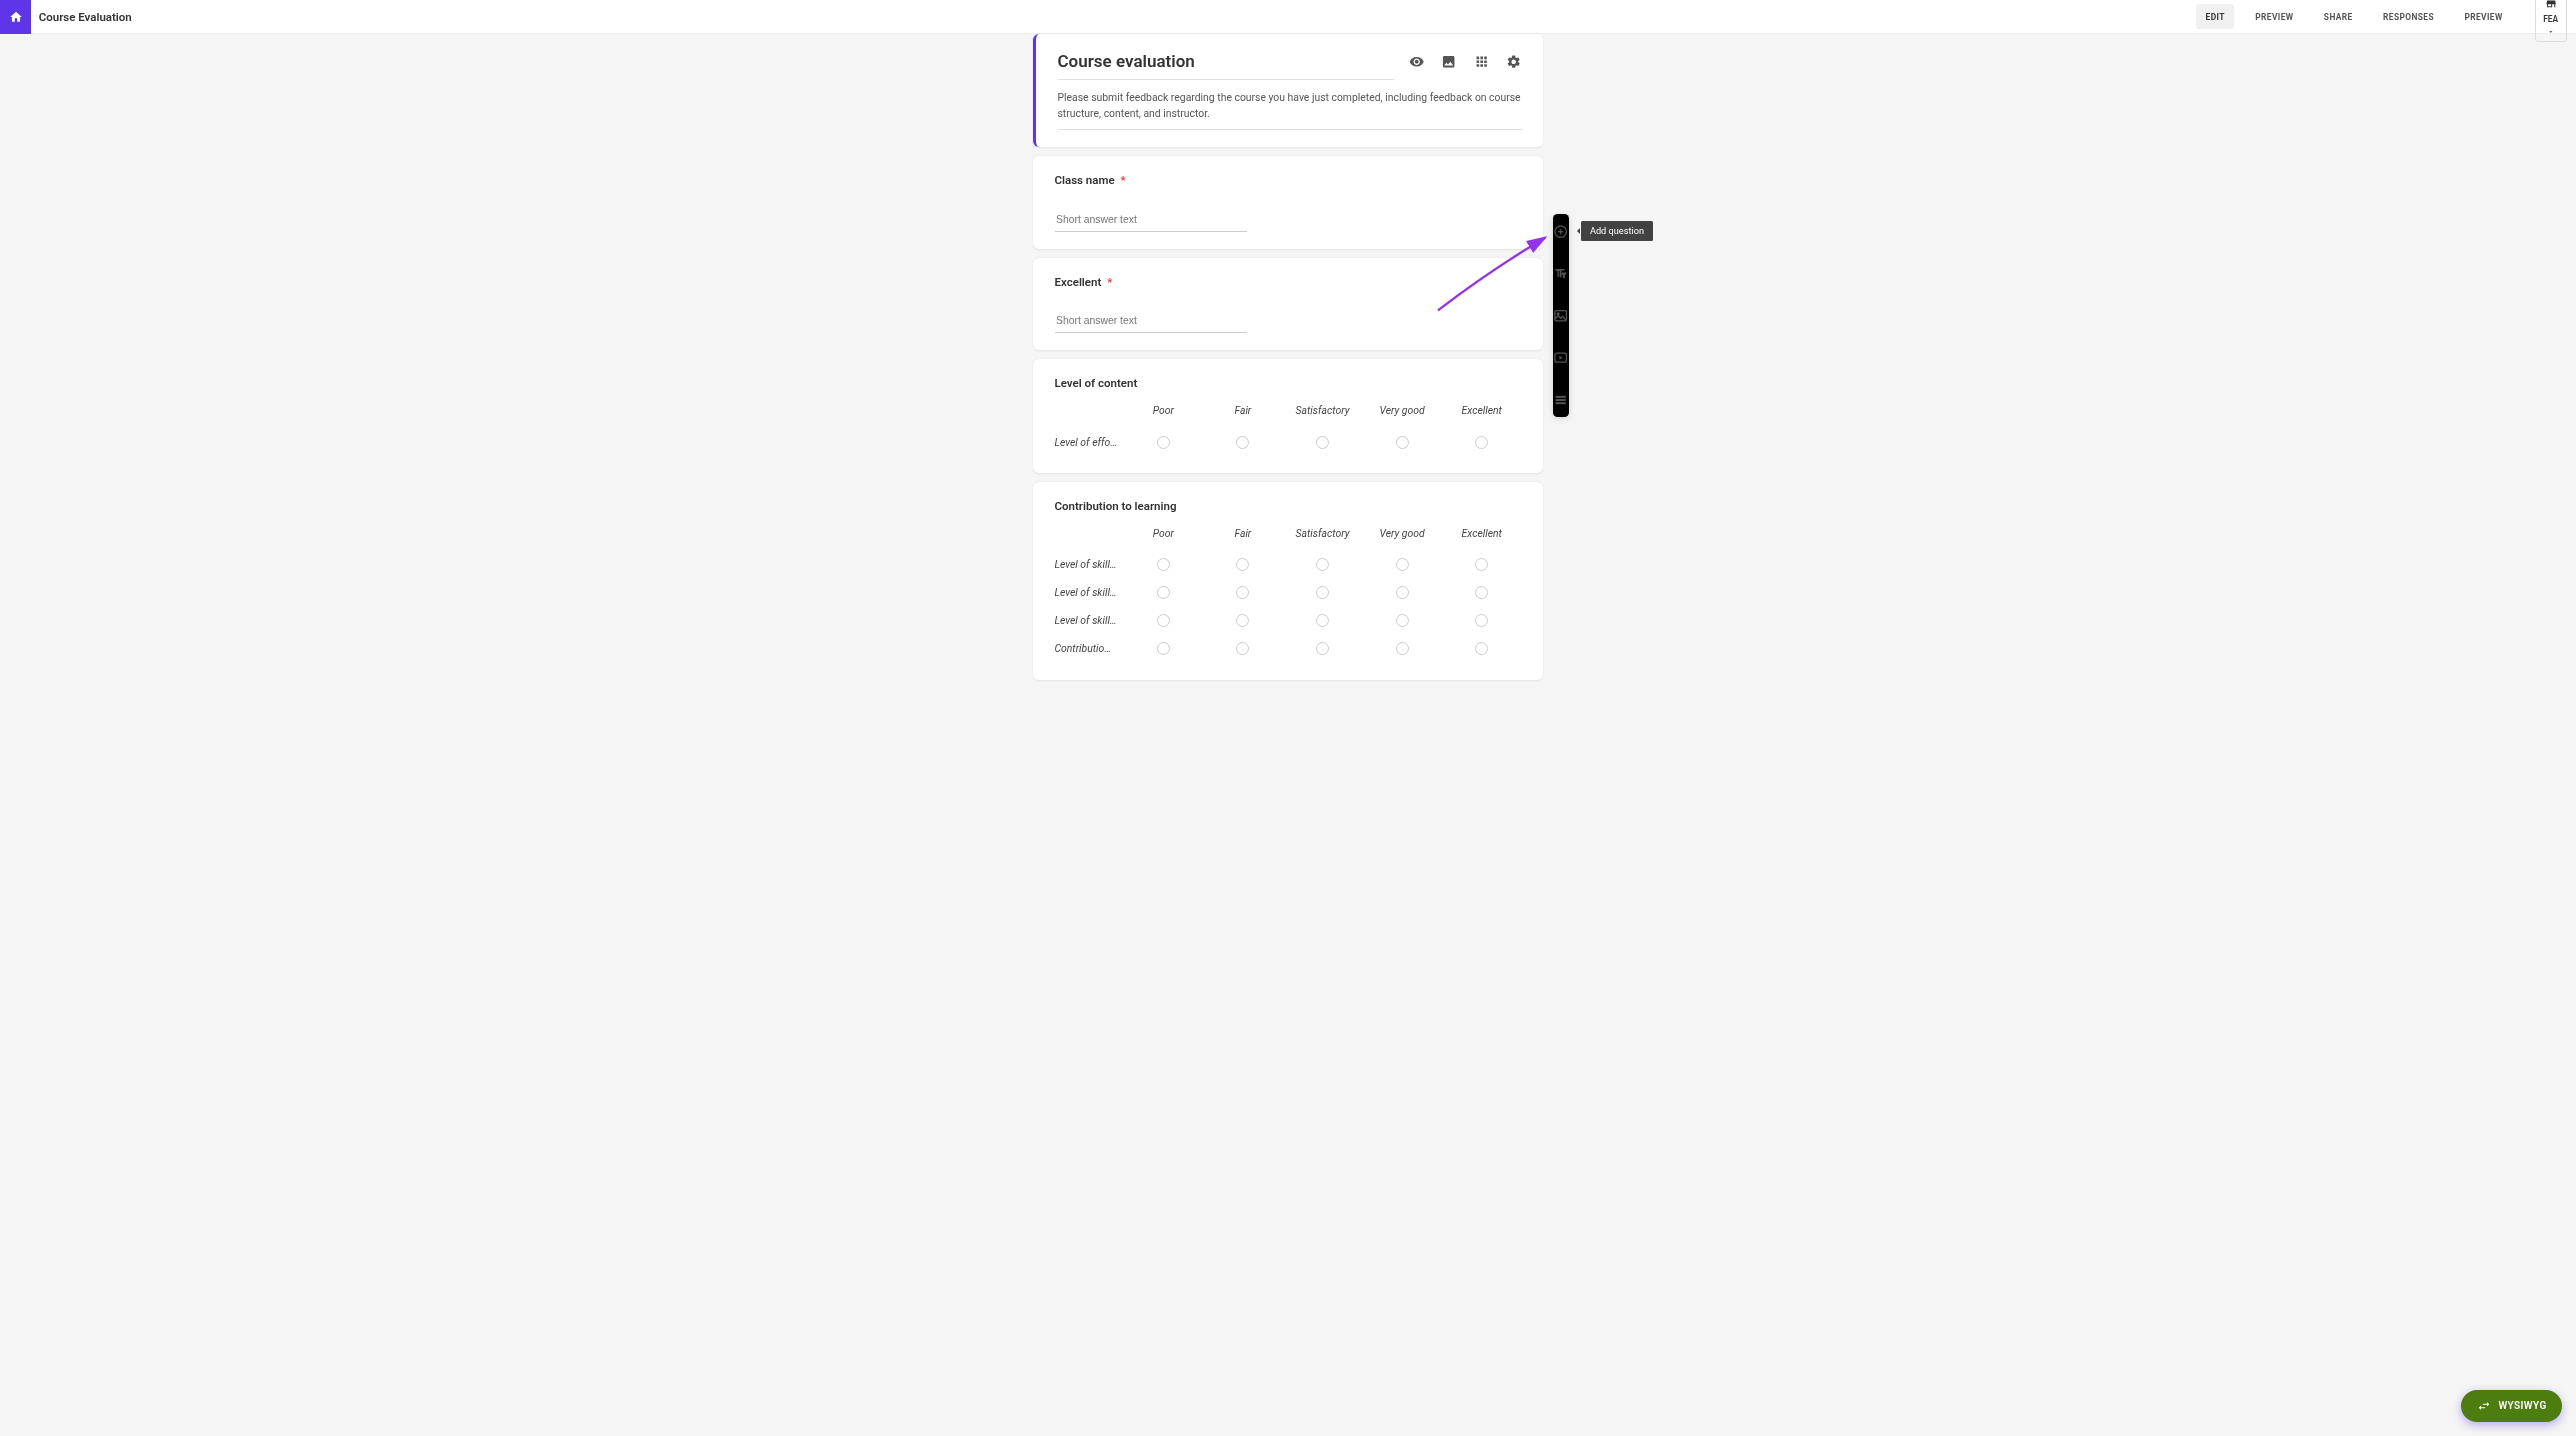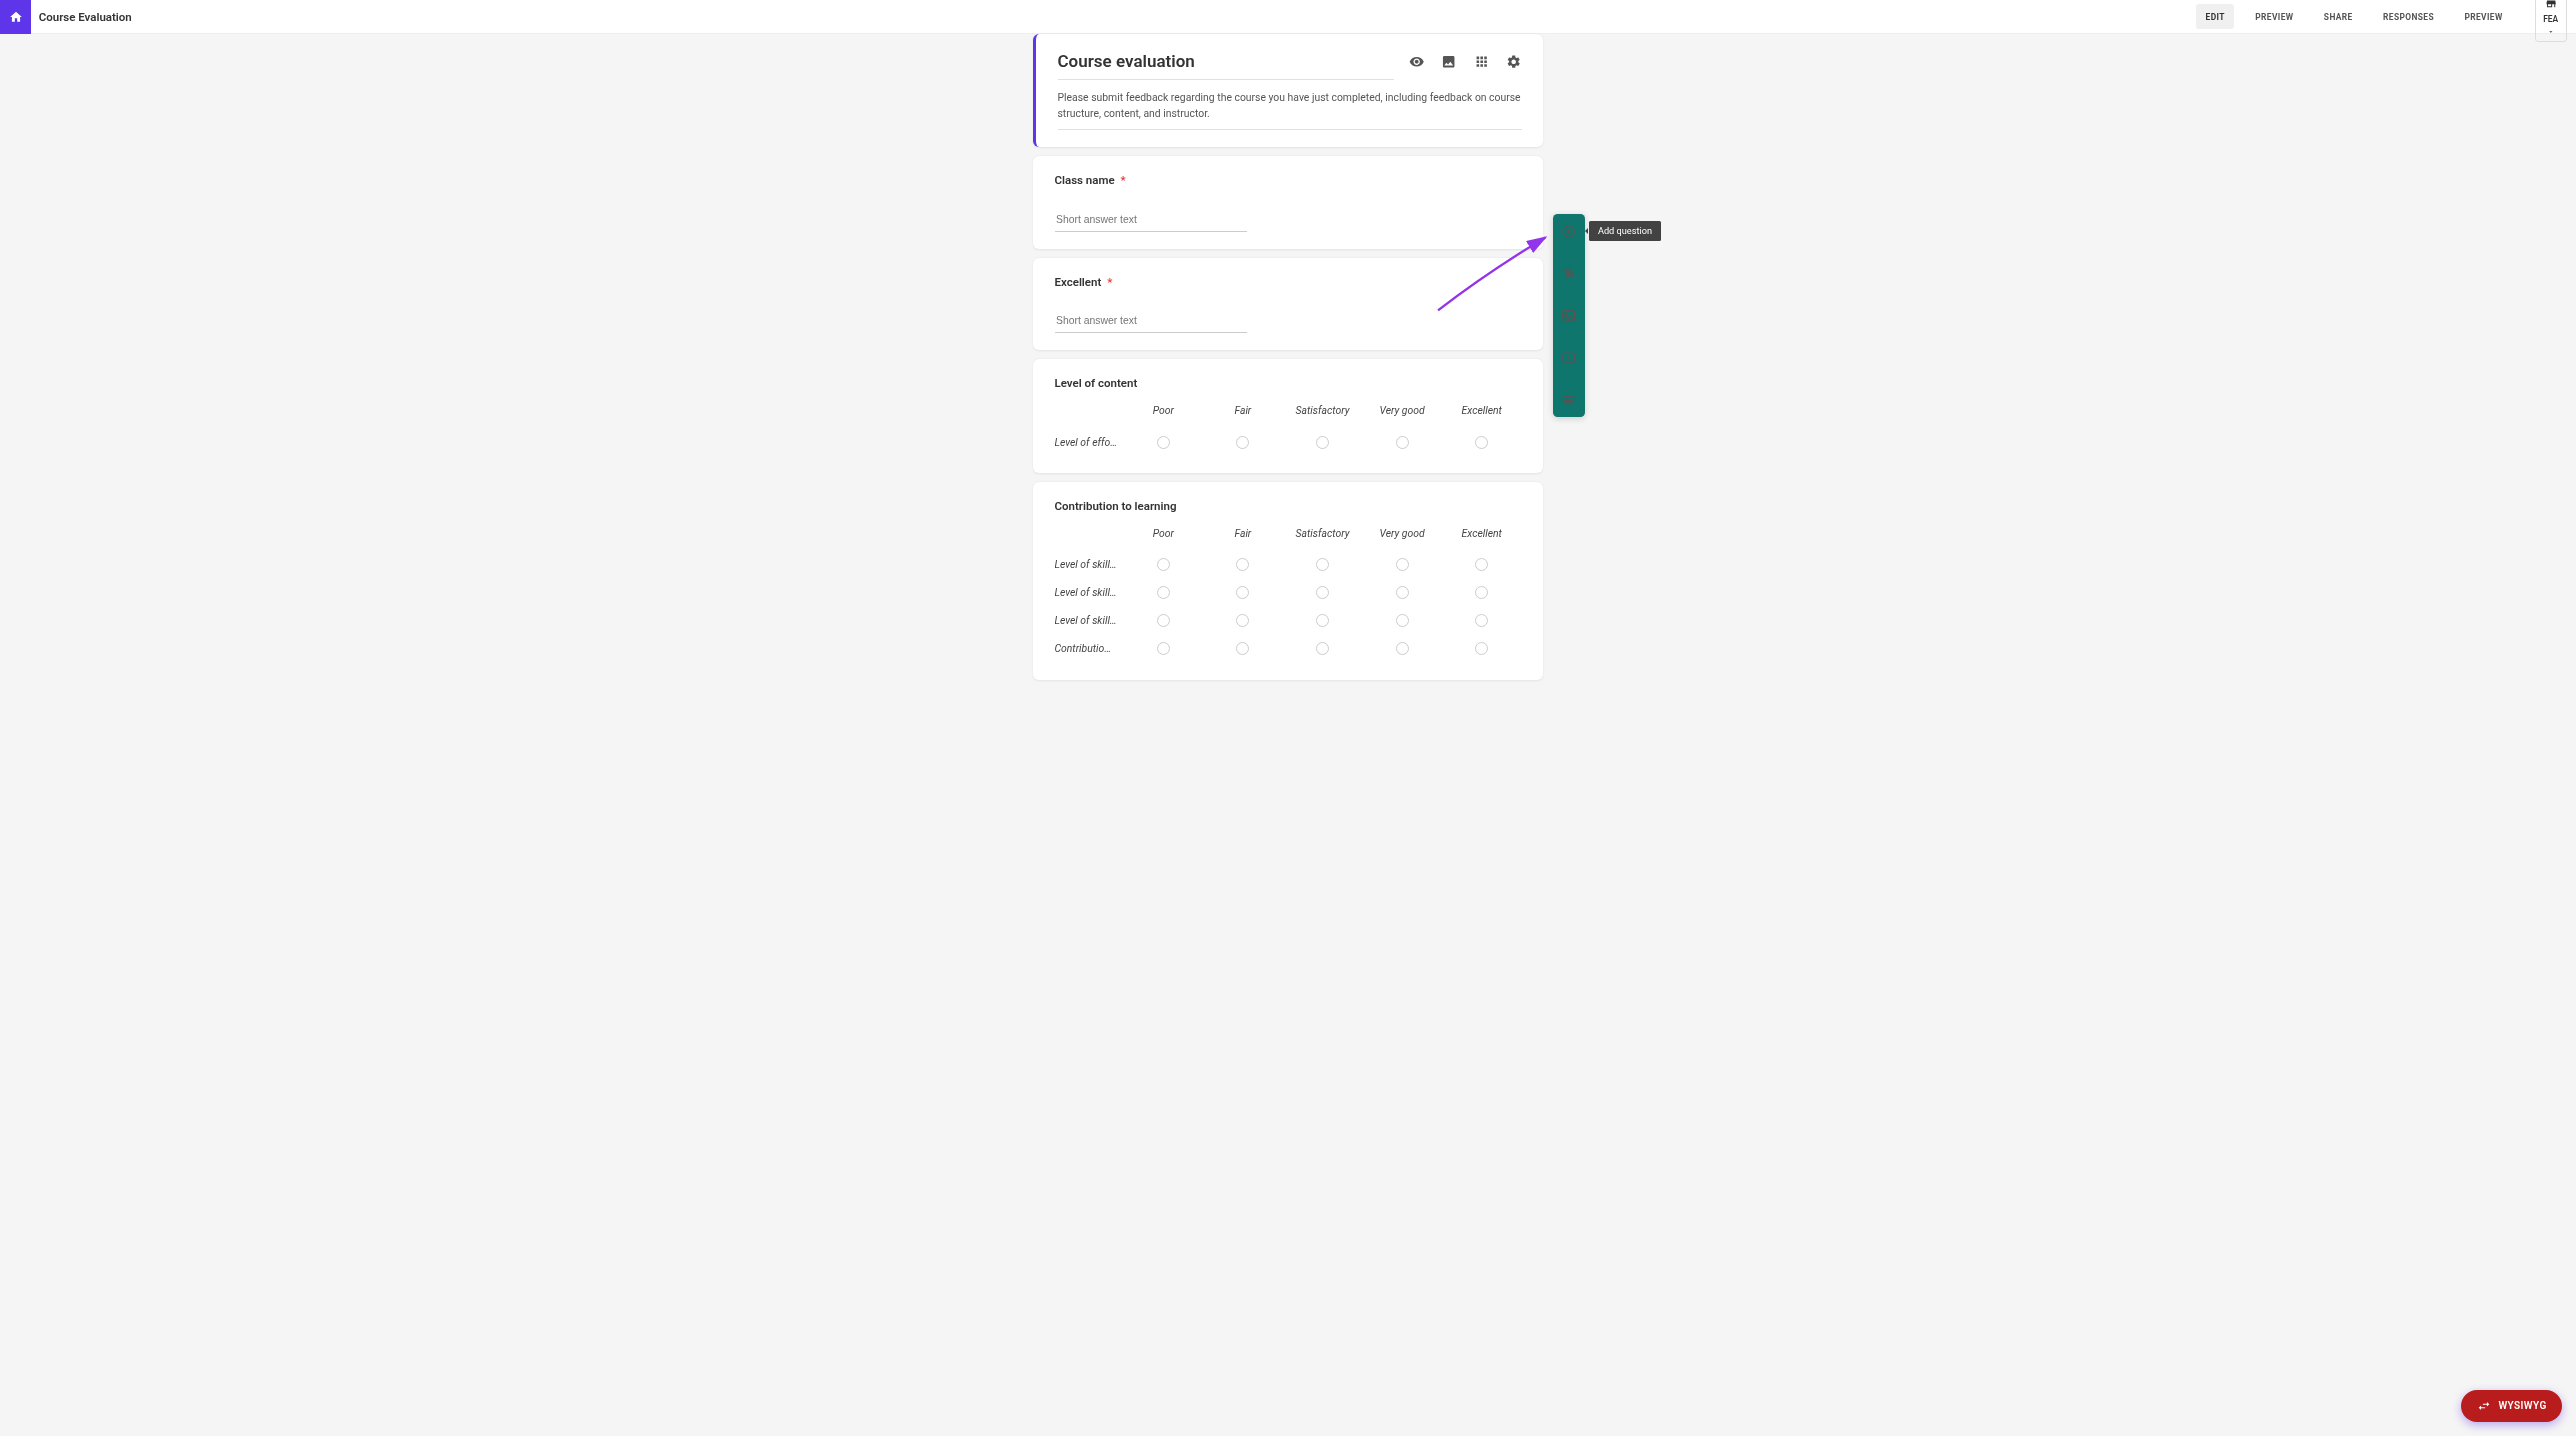--- a/index.html
+++ b/index.html
@@ -216,28 +216,28 @@
       border: 1.5px solid #ccc;
       border-radius: 50%;
       cursor: pointer;
       background: #fff;
     }
     
     .side-toolbar {
       position: absolute;
       left: calc(50% + 265px);
       top: 180px;
-      background: #0f766e;
+      background: #000000;
       border-radius: 4.6px;
       box-shadow: 0 1.5px 6.1px rgba(0,0,0,0.15);
       display: flex;
       flex-direction: column;
       padding: 6.1px 3.1px;
       gap: 19px;
-      width: 32px;
+      width: 16px;
       align-items: center;
     }
     
     .side-toolbar-btn {
       width: 24.6px;
       height: 23px;
       display: flex;
       align-items: center;
       justify-content: center;
       cursor: pointer;
@@ -275,21 +275,21 @@
       left: calc(50% + 146px);
       top: 192px;
       pointer-events: none;
       z-index: 50;
     }
     
     .fab-button {
       position: fixed;
       right: 14px;
       bottom: 14px;
-      background: #b91c1c;
+      background: #4d7c0f;
       color: #fff;
       border-radius: 21.5px;
       padding: 9.2px 15.4px;
       display: flex;
       align-items: center;
       gap: 7.7px;
       font-size: 10px;
       font-weight: 600;
       cursor: pointer;
       box-shadow: 0 3.1px 9.2px rgba(94,53,232,0.4);

